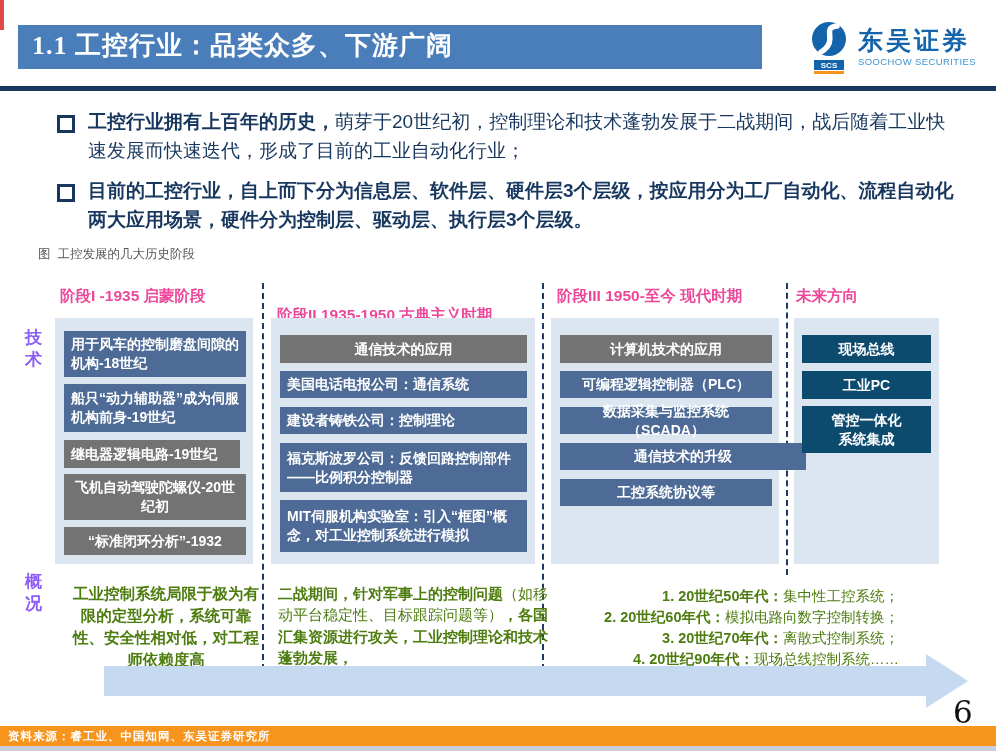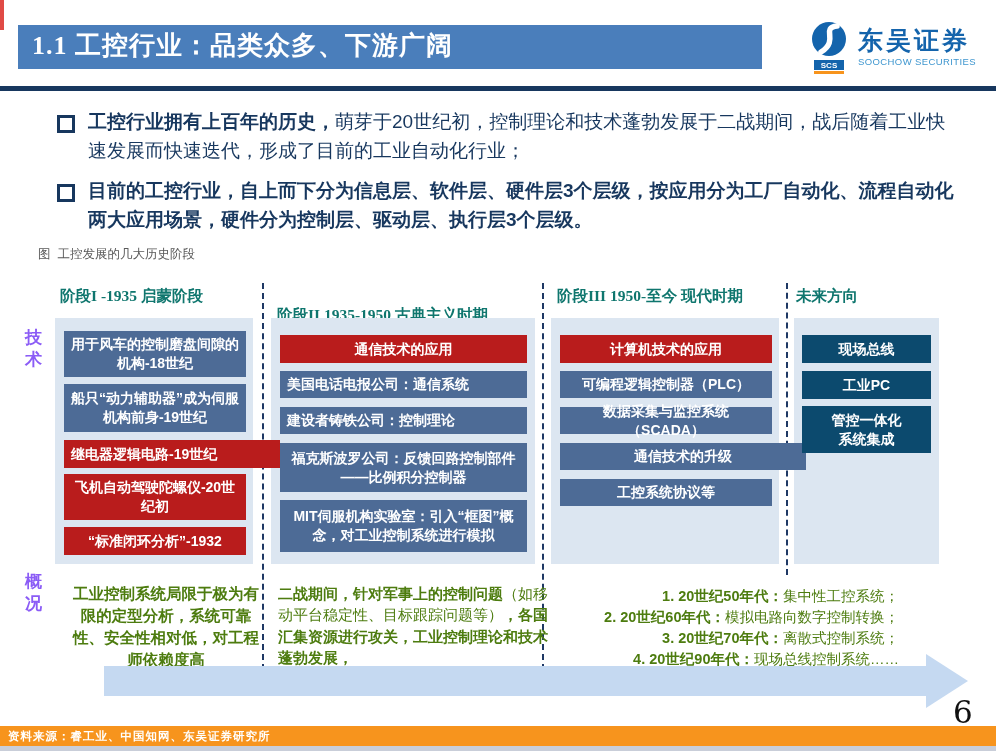--- a/index.html
+++ b/index.html
@@ -23,35 +23,35 @@
   .logo-en{font-size:9.5px;color:#3e96cf;letter-spacing:0.4px;margin-top:2px;}
 
   
   .bullet{left:57px;width:905px;display:flex;}
   .bullet-sq{flex:0 0 auto;width:12px;height:12px;border:3px solid #17375e;margin:7px 13px 0 0;}
   .bullet-p{font-size:19px;line-height:1.5;color:#17375e;margin:0;}
   .bl{font-weight:bold;}
 
   
   .fig-caption{left:38px;top:246px;font-size:12.5px;color:#595959;white-space:pre-wrap;}
-  .col-header{top:286px;font-size:15.5px;font-weight:bold;color:#0f766e;white-space:nowrap;font-family:Liberation Serif, serif;}
+  .col-header{top:286px;font-size:15.5px;font-weight:bold;color:#ec4899;white-space:nowrap;}
 
   
   .vline{width:0;border-left:2px dashed #1f3864;}
 
   
   .row-label{left:25px;width:22px;font-size:17px;font-weight:bold;color:#8b5cf6;line-height:1.3;}
 
   
   .panel{background:#dce6f1;}
   .box{color:#ffffff;font-size:14px;font-weight:bold;line-height:1.35;
        display:flex;align-items:center;justify-content:center;text-align:center;
        padding:2px 7px;box-sizing:border-box;}
-  .box.ta-l{justify-content:flex-start;text-align:center;}
-  .tone-dark{background:#b91c1c;}
+  .box.ta-l{justify-content:flex-start;text-align:left;}
+  .tone-dark{background:#737373;}
   .tone-mid{background:#4d6b96;}
   .tone-bright{background:#0c4a6e;}
 
   
   .ov{color:#4d7c0f;margin:8px;}
   .ov-c1{left:58px;top:575px;width:200px;font-size:15.5px;font-weight:bold;line-height:1.42;text-align:center;}
   .ov-c2{left:270px;top:575px;width:270px;font-size:15px;line-height:1.42;}
   .ov-c3{left:556px;top:578px;width:335px;font-size:14.5px;line-height:1.45;text-align:right;}
   .ov-row{white-space:nowrap;}
 
@@ -114,21 +114,21 @@
   <div class="abs row-label" style="top:327px;">技术</div>
   <div class="abs row-label" style="top:571px;">概况</div>
 
   <div class="abs panel" style="left:55px;top:318px;width:198px;height:246px;"></div>
   <div class="abs panel" style="left:271px;top:318px;width:264px;height:246px;"></div>
   <div class="abs panel" style="left:551px;top:318px;width:228px;height:246px;"></div>
   <div class="abs panel" style="left:794px;top:318px;width:145px;height:246px;"></div>
 
   <div class="abs box tone-mid ta-l" style="left:64px;top:331px;width:182px;height:46px;">用于风车的控制磨盘间隙的机构-18世纪</div>
   <div class="abs box tone-mid ta-l" style="left:64px;top:384px;width:182px;height:48px;">船只“动力辅助器”成为伺服机构前身-19世纪</div>
-  <div class="abs box tone-dark ta-l" style="left:64px;top:440px;width:216px;height:28px;">继电器逻辑电路-19世纪</div>
+  <div class="abs box tone-dark ta-l" style="left:64px;top:440px;width:176px;height:28px;">继电器逻辑电路-19世纪</div>
   <div class="abs box tone-dark" style="left:64px;top:474px;width:182px;height:46px;">飞机自动驾驶陀螺仪-20世纪初</div>
   <div class="abs box tone-dark" style="left:64px;top:527px;width:182px;height:28px;">“标准闭环分析”-1932</div>
 
   <div class="abs box tone-dark" style="left:280px;top:335px;width:247px;height:28px;">通信技术的应用</div>
   <div class="abs box tone-mid ta-l" style="left:280px;top:371px;width:247px;height:27px;">美国电话电报公司：通信系统</div>
   <div class="abs box tone-mid ta-l" style="left:280px;top:407px;width:247px;height:27px;">建设者铸铁公司：控制理论</div>
   <div class="abs box tone-mid ta-l" style="left:280px;top:443px;width:247px;height:49px;">福克斯波罗公司：反馈回路控制部件——比例积分控制器</div>
   <div class="abs box tone-mid ta-l" style="left:280px;top:500px;width:247px;height:52px;">MIT伺服机构实验室：引入“框图”概念，对工业控制系统进行模拟</div>
 
   <div class="abs box tone-dark" style="left:560px;top:335px;width:212px;height:28px;">计算机技术的应用</div>

